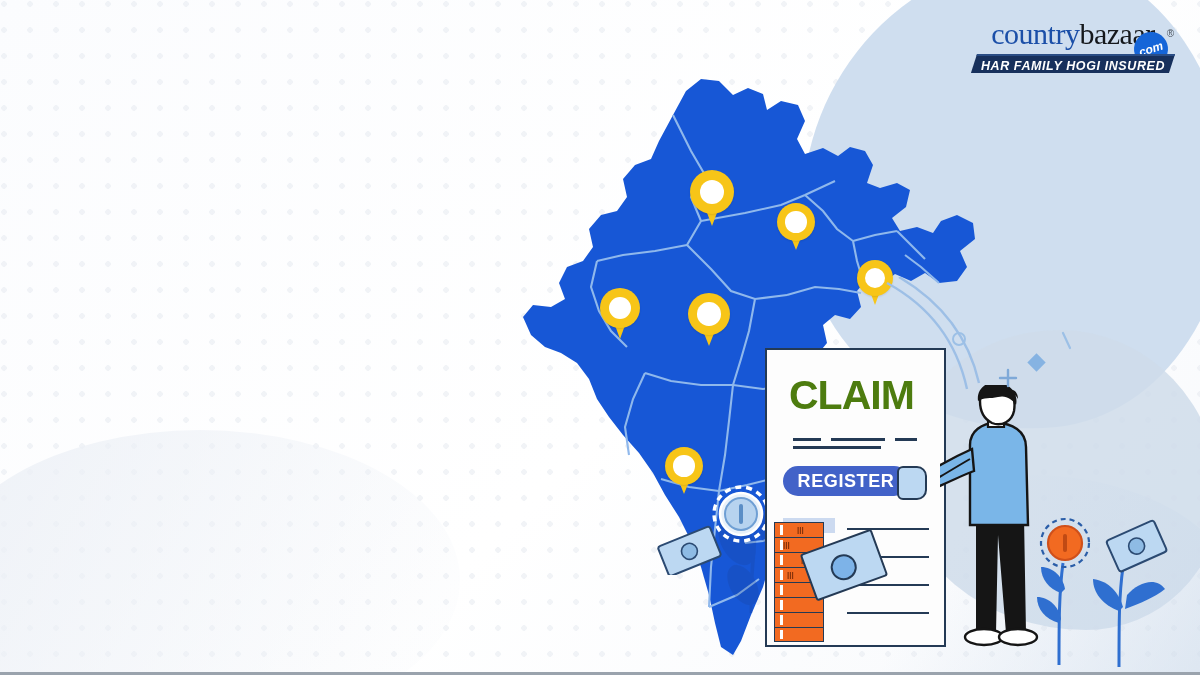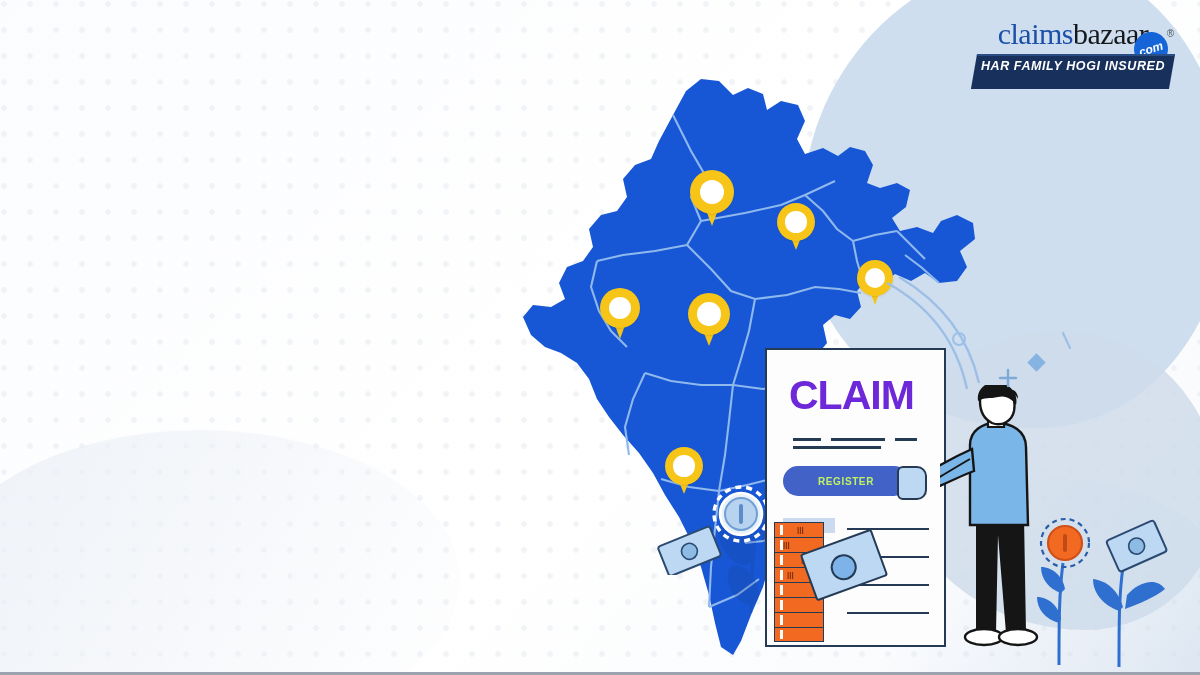--- a/index.html
+++ b/index.html
@@ -49,21 +49,21 @@
   .logo-com{
     position:absolute;right:10px;top:14px;width:34px;height:34px;border-radius:50%;
     background:#1565d8;color:#fff;font-size:12px;font-style:italic;font-weight:bold;
     display:flex;align-items:center;justify-content:center;
     transform:rotate(-18deg);font-family:"Liberation Sans",sans-serif;
   }
   .logo-reg{position:absolute;right:4px;top:10px;color:#4b5560;font-size:10px;}
   .logo-tag{
     margin-top:4px;background:#17305c;color:#ffffff;
     font-size:12.5px;font-weight:bold;font-style:italic;letter-spacing:.6px;
-    padding:3px 10px 16px;display:inline-block;
+    padding:3px 10px 0;display:inline-block;
     clip-path:polygon(3% 0,100% 0,97% 100%,0 100%);
     border-top:2px solid #2a4d85;
   }
 
   
   .headline{position:absolute;left:70px;top:196px;width:470px;}
   .hl{
     font-size:45px;line-height:65px;font-weight:bold;
     letter-spacing:-.6px;white-space:nowrap;
     font-family:"Liberation Sans Narrow","Liberation Sans",sans-serif;
@@ -95,31 +95,31 @@
     border-top:calc(var(--s)*.55) solid #f7c518;
   }
 
   
   .doc{
     position:absolute;left:765px;top:348px;width:177px;height:295px;
     background:#fdfdfd;border:2px solid #243a55;
   }
   .doc-title{
     position:absolute;left:22px;top:22px;
-    font-size:41px;font-weight:bold;letter-spacing:-1px;color:#6d28d9;
+    font-size:41px;font-weight:bold;letter-spacing:-1px;color:#4d7c0f;
     font-family:"Liberation Sans",sans-serif;
   }
   .doc-dash{position:absolute;height:2.5px;background:#243a55;}
   .doc-btn{
     position:absolute;left:16px;top:116px;width:126px;height:30px;
     background:#4262c8;border-radius:16px;
     display:flex;align-items:center;justify-content:center;
   }
   .doc-btn span{
-    color:#bef264;font-size:10px;font-weight:bold;letter-spacing:.6px;
+    color:#ffffff;font-size:18px;font-weight:bold;letter-spacing:.6px;
   }
   .doc-chip{position:absolute;left:16px;top:168px;width:52px;height:15px;background:#ccdaf0;}
   .doc-line{position:absolute;height:2px;background:#243a55;}
   .hand{
     position:absolute;left:130px;top:116px;width:26px;height:30px;
     background:#bcd8f2;border:2px solid #243a55;border-radius:6px 10px 10px 6px;
   }
 
   
   .books{position:absolute;left:774px;top:522px;width:48px;height:118px;}
@@ -156,21 +156,21 @@
 
 <div id="stage">
 
   <div class="blob-right"></div>
   <div class="blob-lower"></div>
   <div class="blob-soft"></div>
   <div class="corner-fade"></div>
 
   <div class="logo">
     <div class="logo-word">
-      <span class="logo-policy">claims</span><span class="logo-bazaar">bazaar</span>
+      <span class="logo-policy">country</span><span class="logo-bazaar">bazaar</span>
     </div>
     <div class="logo-com">com</div>
     <div class="logo-reg">®</div>
     <div class="logo-tag">HAR FAMILY HOGI INSURED</div>
   </div>
 
 
   <div class="map-wrap">
     <svg class="map-svg" width="540" height="600" viewBox="0 0 540 600">
       <g>

